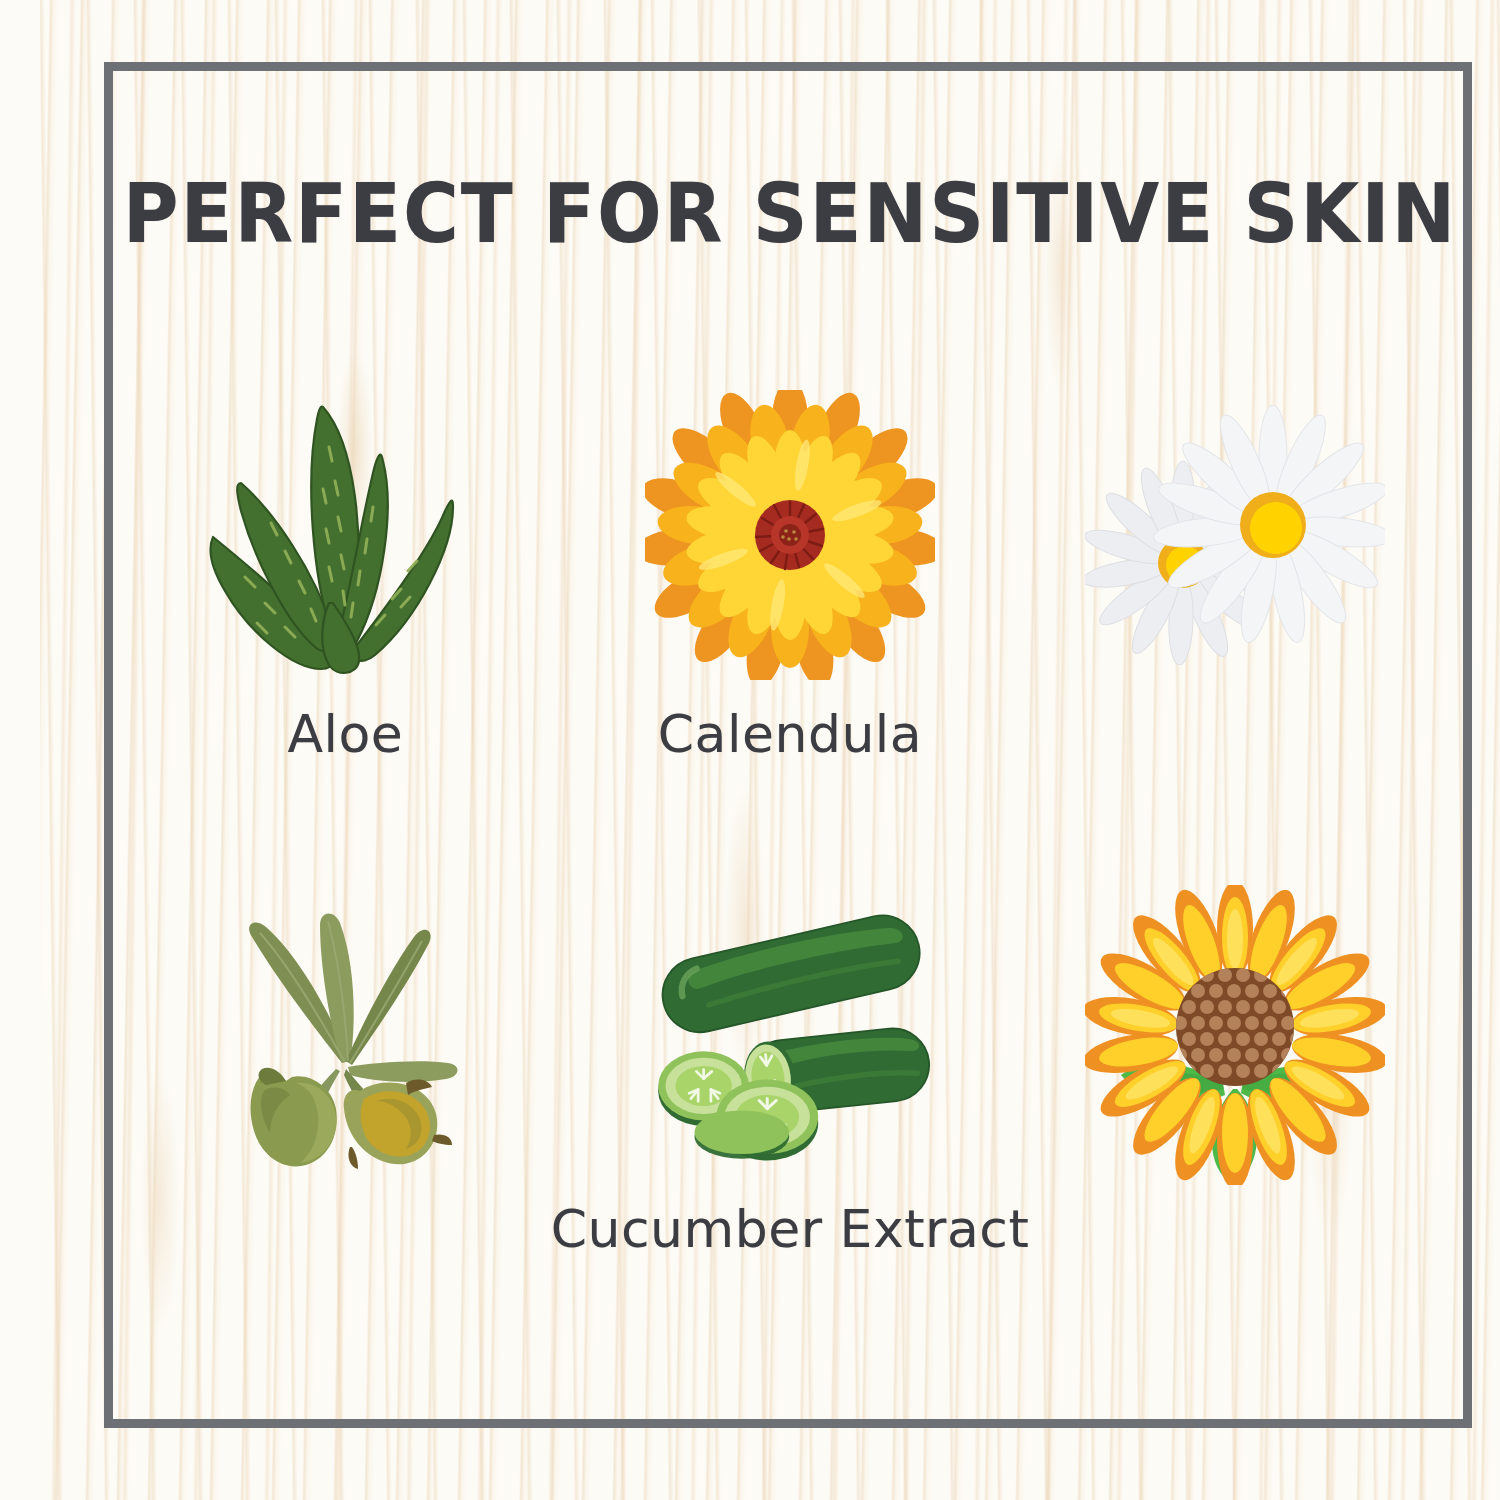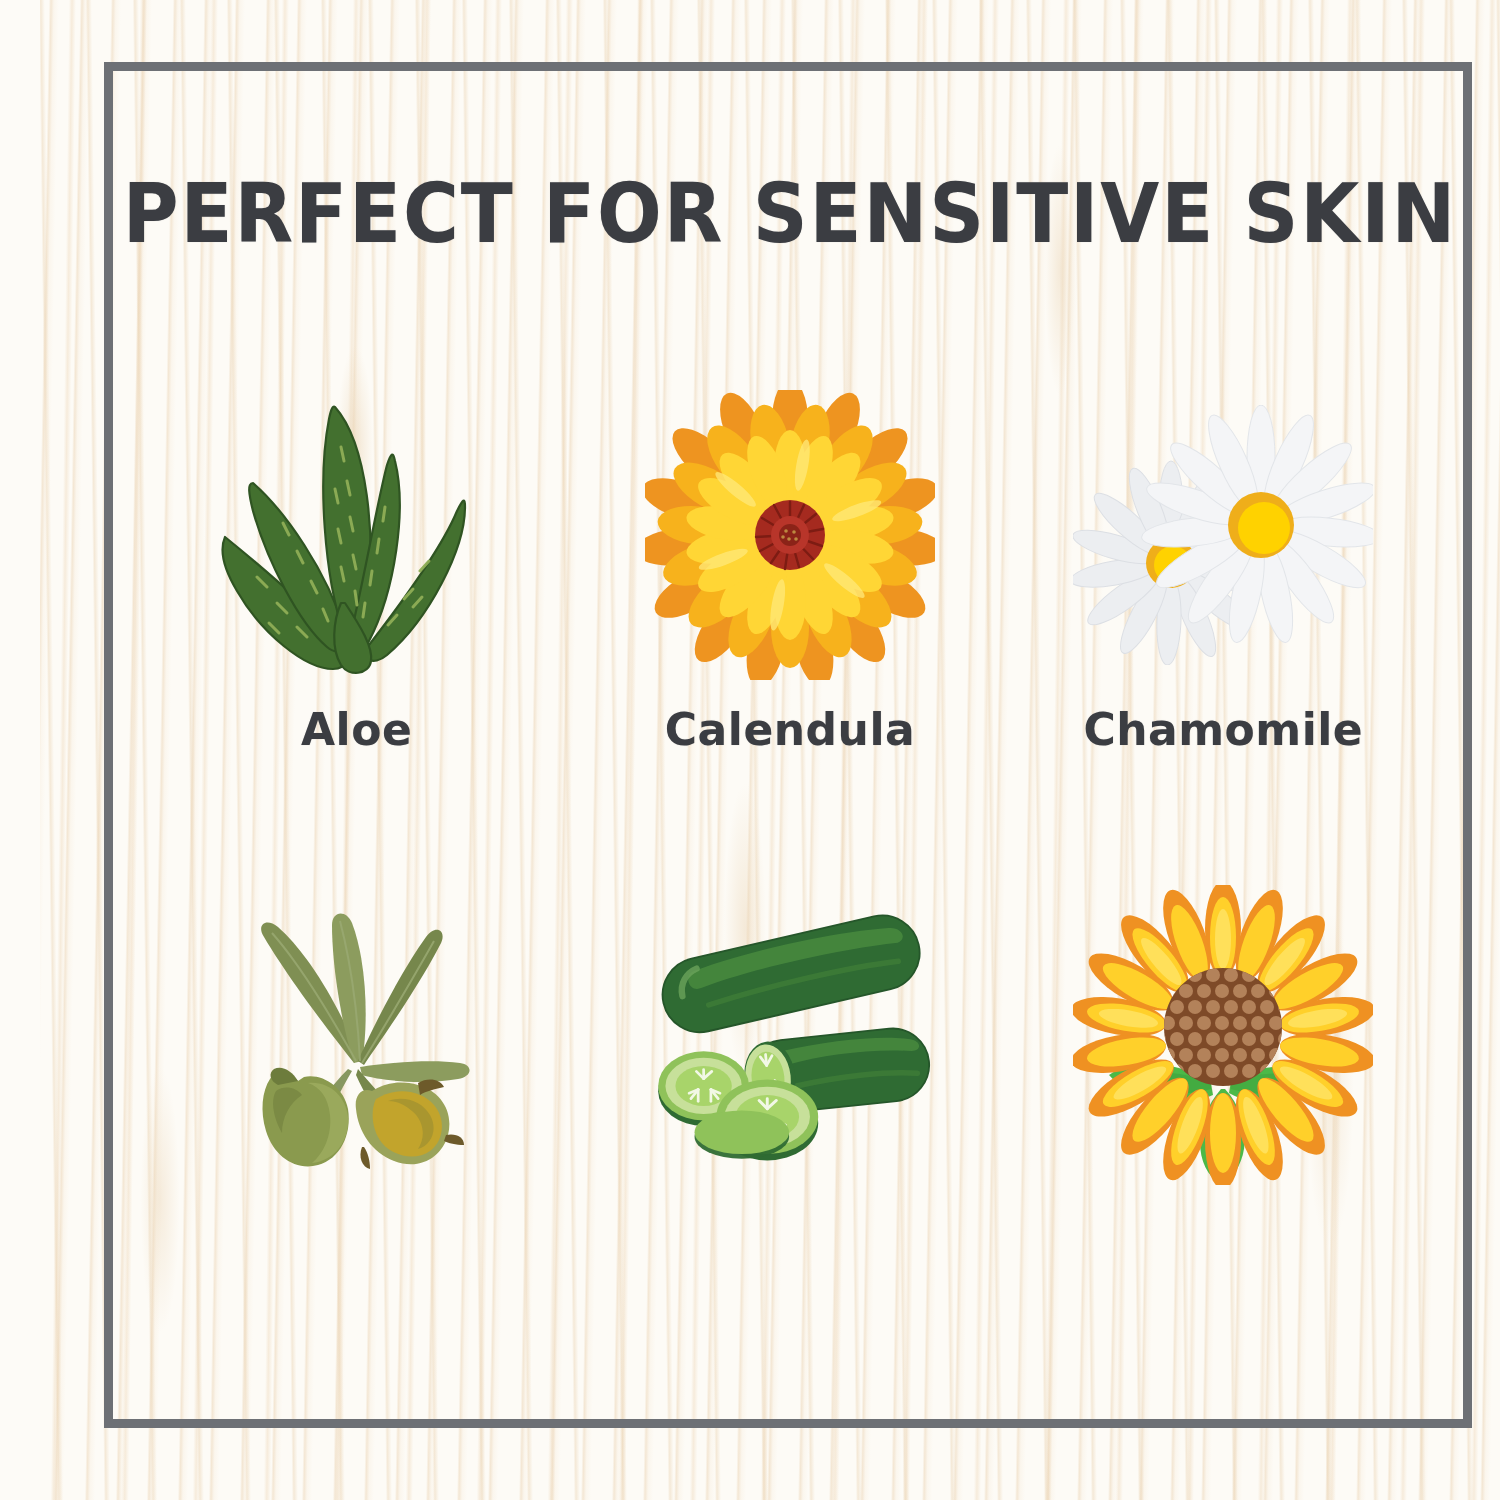--- a/index.html
+++ b/index.html
@@ -90,22 +90,22 @@
     justify-content:flex-start;
   }
   .art{
     width:300px;height:330px;
     display:flex;align-items:center;justify-content:center;
   }
   .art svg{display:block;}
   .caption{
     margin-top:4px;
     font-family:"DejaVu Sans", sans-serif;
-    font-size:44px;
-    font-weight:700;
+    font-size:52px;
+    font-weight:400;
     color:#3b3d42;
     letter-spacing:0.5px;
     white-space:nowrap;
     text-shadow:0 0 1px rgba(150,150,150,0.45);
   }
   .row2 .art{height:340px;}
   .row2 .caption{margin-top:-6px;}
 </style>
 </head>
 <body>
@@ -319,21 +319,20 @@
               <ellipse cx="0" cy="-68" rx="14" ry="52" transform="rotate(264)"></ellipse>
               <ellipse cx="0" cy="-68" rx="14" ry="52" transform="rotate(288)"></ellipse>
               <ellipse cx="0" cy="-68" rx="14" ry="52" transform="rotate(312)"></ellipse>
               <ellipse cx="0" cy="-68" rx="14" ry="52" transform="rotate(336)"></ellipse>
             </g>
             <circle cx="0" cy="0" r="33" fill="#efae1a"></circle>
             <circle cx="3" cy="3" r="26" fill="#ffd200"></circle>
           </g>
         </svg>
       </div>
-      <div class="caption">Chamomile</div>
     </div>
 
     <div class="cell row2">
       <div class="art">
         <svg width="290" height="280" viewBox="0 0 290 280">
 
           <g>
             <path d="M142 168 C 120 140, 78 86, 52 42 C 44 30, 54 22, 66 32 C 104 66, 134 128, 148 162 Z" fill="#7f8f53"></path>
             <path d="M142 168 C 130 132, 120 72, 120 30 C 120 16, 134 14, 140 28 C 156 70, 156 134, 150 166 Z" fill="#8c9c5e"></path>
             <path d="M146 166 C 160 134, 188 78, 214 42 C 224 28, 236 36, 228 50 C 204 96, 168 146, 152 170 Z" fill="#76874c"></path>
@@ -434,20 +433,21 @@
                 <path d="M9 5 L9 19"></path>
             </g>
           </g>
 
           <g transform="translate(112,252)">
             <ellipse cx="0" cy="0" rx="52" ry="24" fill="#2f6b33" opacity="0.95"></ellipse>
             <ellipse cx="0" cy="-5" rx="52" ry="24" fill="#8fc25a"></ellipse>
           </g>
         </svg>
       </div>
+      <div class="caption">Cucumber Extract</div>
     </div>
 
     <div class="cell row2">
       <div class="art">
         <svg width="300" height="300" viewBox="0 0 300 300">
 
           <path d="M138 198 C 108 176, 58 172, 36 190 C 58 216, 110 224, 140 210 Z" fill="#4cb948"></path>
           <path d="M138 198 C 112 186, 74 184, 52 194 C 76 208, 114 212, 138 204 Z" fill="#3da13c" opacity="0.55"></path>
           <path d="M158 196 C 192 176, 238 176, 260 196 C 236 222, 186 226, 156 208 Z" fill="#4cb948"></path>
           <path d="M158 196 C 188 186, 226 186, 248 196 C 222 210, 184 212, 158 204 Z" fill="#3da13c" opacity="0.5"></path>

